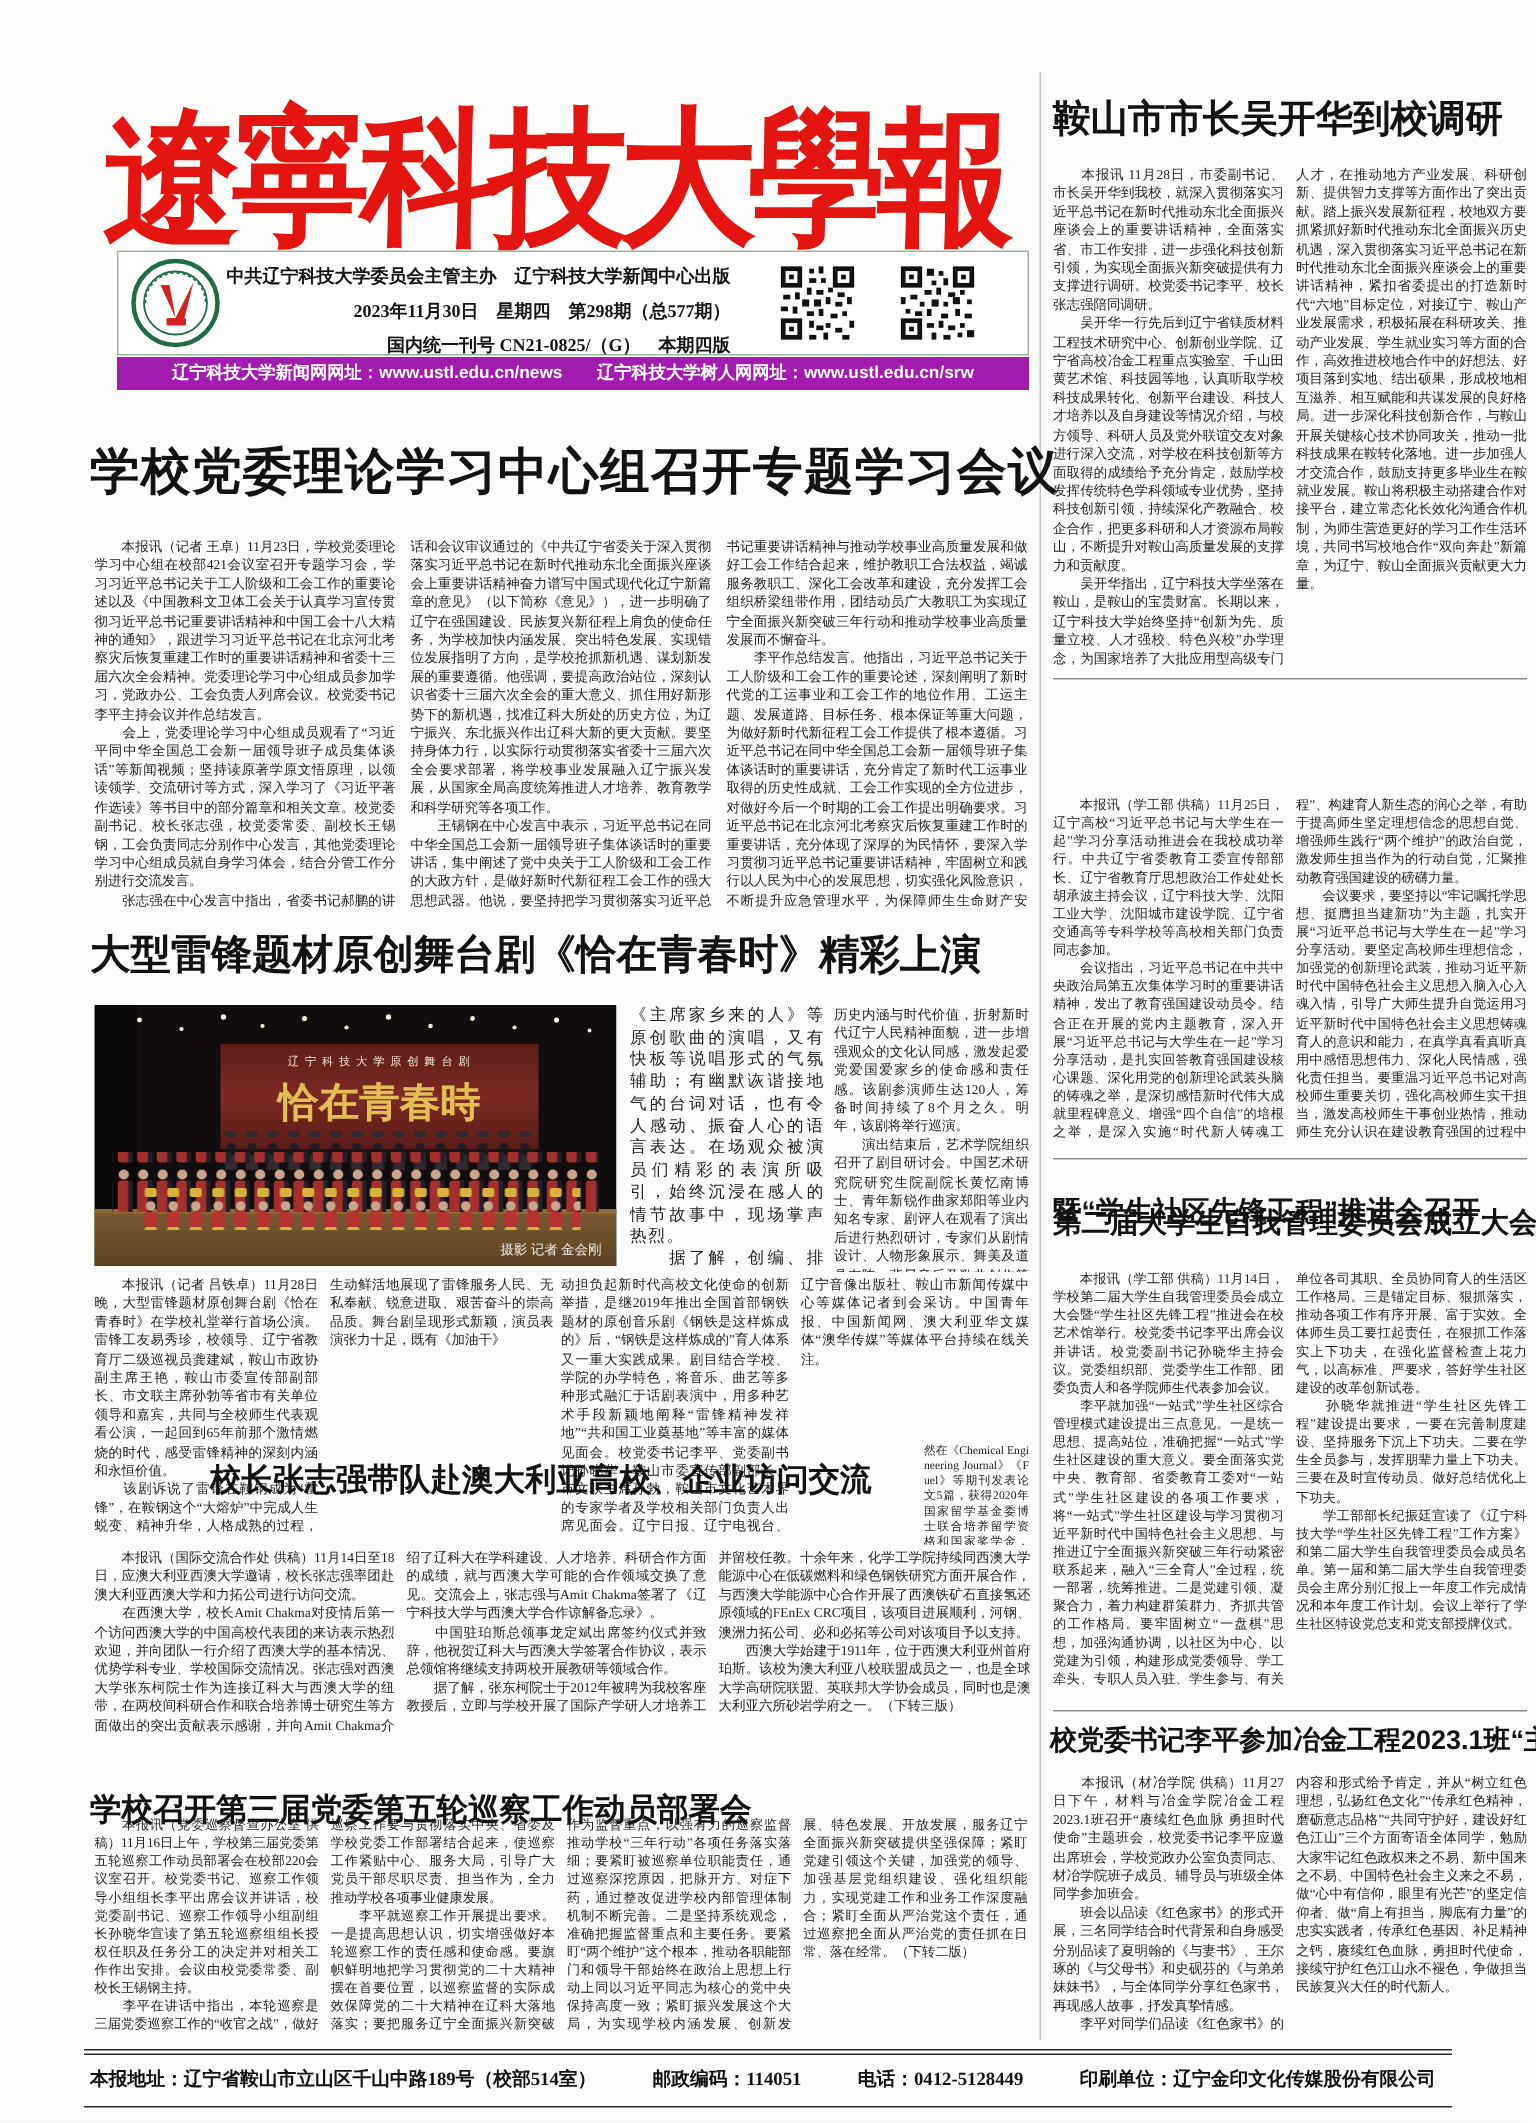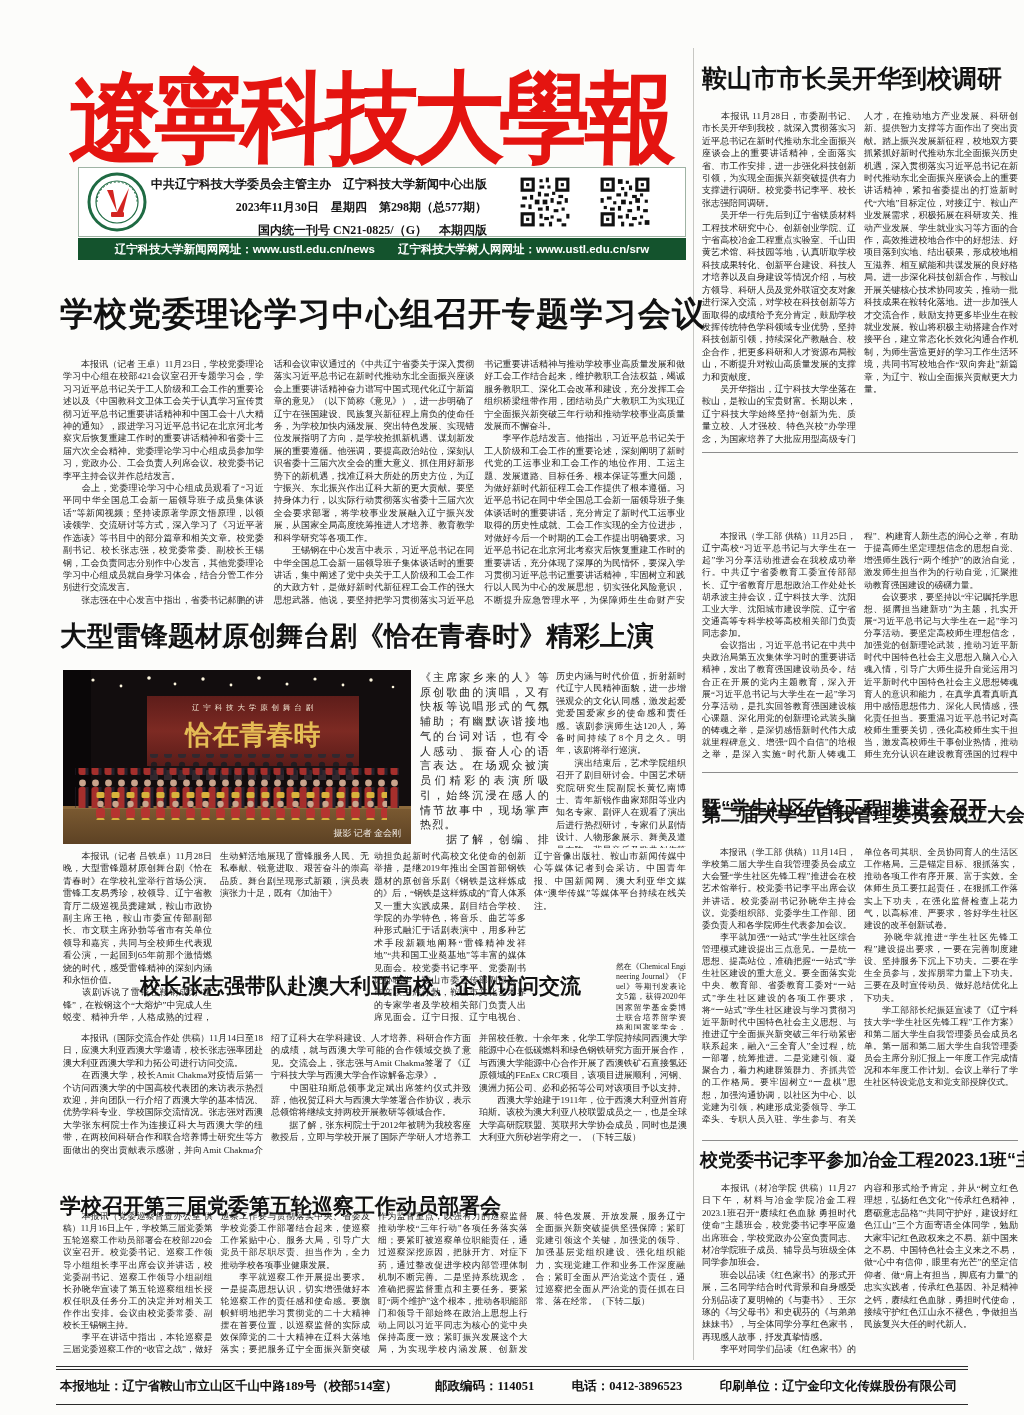--- a/index.html
+++ b/index.html
@@ -8,21 +8,21 @@
   .page { position:relative; width:1024px; height:1415px; margin:0 auto;
           background:#fcfcfa; overflow:hidden; }
   .abs { position:absolute; }
 
   .masthead-title { font-family:"DejaVu Serif","Liberation Serif",serif;
     font-weight:bold; color:#e41410; font-size:92px; letter-spacing:-6px;
     white-space:nowrap; transform:skewX(-1deg) scaleY(1.08); transform-origin:left top; }
 
   .info-box { border:1px solid #9fb3a4; background:#fff; }
   .info-line { font-size:12px; color:#141414; font-weight:bold; line-height:23px; white-space:nowrap;text-align:right; }
-  .url-bar { background:#14532d; color:#fff; font-family:"Liberation Sans",sans-serif;
+  .url-bar { background:#a21caf; color:#fff; font-family:"Liberation Sans",sans-serif;
     font-weight:bold; font-size:11.5px; line-height:22px; text-align:center; white-space:nowrap; }
 
   .headline { font-family:"Liberation Sans","DejaVu Sans",sans-serif; font-weight:bold;
     color:#121212; text-align:left; white-space:nowrap; }
   .headline.wrap { white-space:normal; }
 
   .body-text { font-size:9px; line-height:1.38; color:#1d1d1d; text-align:justify;
     white-space:pre-line; overflow:hidden; column-fill:auto; }
   .cols2 { column-count:2; column-gap:8px; }
   .cols3 { column-count:3; column-gap:10px; }
@@ -260,16 +260,16 @@
   <div class="abs body-text" style="left:479px; top:1032px; width:208px; height:132px;">并留校任教。十余年来，化学工学院持续同西澳大学能源中心在低碳燃料和绿色钢铁研究方面开展合作，与西澳大学能源中心合作开展了西澳铁矿石直接氢还原领域的FEnEx CRC项目，该项目进展顺利，河钢、澳洲力拓公司、必和必拓等公司对该项目予以支持。
 　　西澳大学始建于1911年，位于西澳大利亚州首府珀斯。该校为澳大利亚八校联盟成员之一，也是全球大学高研院联盟、英联邦大学协会成员，同时也是澳大利亚六所砂岩学府之一。（下转三版）</div>
 
   <div class="abs headline" style="left:60px; top:1192px; width:628px; font-size:21px;">学校召开第三届党委第五轮巡察工作动员部署会</div>
   <div class="abs body-text cols4" style="left:63px; top:1210px; width:622px; height:152px; font-size:8.8px;">　　本报讯（党委巡察督查办公室 供稿）11月16日上午，学校第三届党委第五轮巡察工作动员部署会在校部220会议室召开。校党委书记、巡察工作领导小组组长李平出席会议并讲话，校党委副书记、巡察工作领导小组副组长孙晓华宣读了第五轮巡察组组长授权任职及任务分工的决定并对相关工作作出安排。会议由校党委常委、副校长王锡钢主持。
 　　李平在讲话中指出，本轮巡察是三届党委巡察工作的“收官之战”，做好巡察工作要与贯彻落实中央、省委及学校党委工作部署结合起来，使巡察工作紧贴中心、服务大局，引导广大党员干部尽职尽责、担当作为，全力推动学校各项事业健康发展。
 　　李平就巡察工作开展提出要求。一是提高思想认识，切实增强做好本轮巡察工作的责任感和使命感。要旗帜鲜明地把学习贯彻党的二十大精神摆在首要位置，以巡察监督的实际成效保障党的二十大精神在辽科大落地落实；要把服务辽宁全面振兴新突破作为监督重点，以强有力的巡察监督推动学校“三年行动”各项任务落实落细；要紧盯被巡察单位职能责任，通过巡察深挖原因，把脉开方、对症下药，通过整改促进学校内部管理体制机制不断完善。二是坚持系统观念，准确把握监督重点和主要任务。要紧盯“两个维护”这个根本，推动各职能部门和领导干部始终在政治上思想上行动上同以习近平同志为核心的党中央保持高度一致；紧盯振兴发展这个大局，为实现学校内涵发展、创新发展、特色发展、开放发展，服务辽宁全面振兴新突破提供坚强保障；紧盯党建引领这个关键，加强党的领导、加强基层党组织建设、强化组织能力，实现党建工作和业务工作深度融合；紧盯全面从严治党这个责任，通过巡察把全面从严治党的责任抓在日常、落在经常。（下转二版）</div>
 
   <div class="abs footer-rule" style="left:56px; top:1366px; width:912px; height:0;"></div>
   <div class="abs footer-rule" style="left:56px; top:1369px; width:912px; height:0;"></div>
-  <div class="abs footer-text" style="left:60px; top:1378px; width:908px;">本报地址：辽宁省鞍山市立山区千山中路189号（校部514室）　　　邮政编码：114051　　　电话：0412-3896523　　　印刷单位：辽宁金印文化传媒股份有限公司</div>
+  <div class="abs footer-text" style="left:60px; top:1378px; width:908px;">本报地址：辽宁省鞍山市立山区千山中路189号（校部514室）　　　邮政编码：114051　　　电话：0412-5128449　　　印刷单位：辽宁金印文化传媒股份有限公司</div>
   <div class="abs footer-rule" style="left:56px; top:1404px; width:912px; height:0;"></div>
 
 </div>
 
 </body></html>

